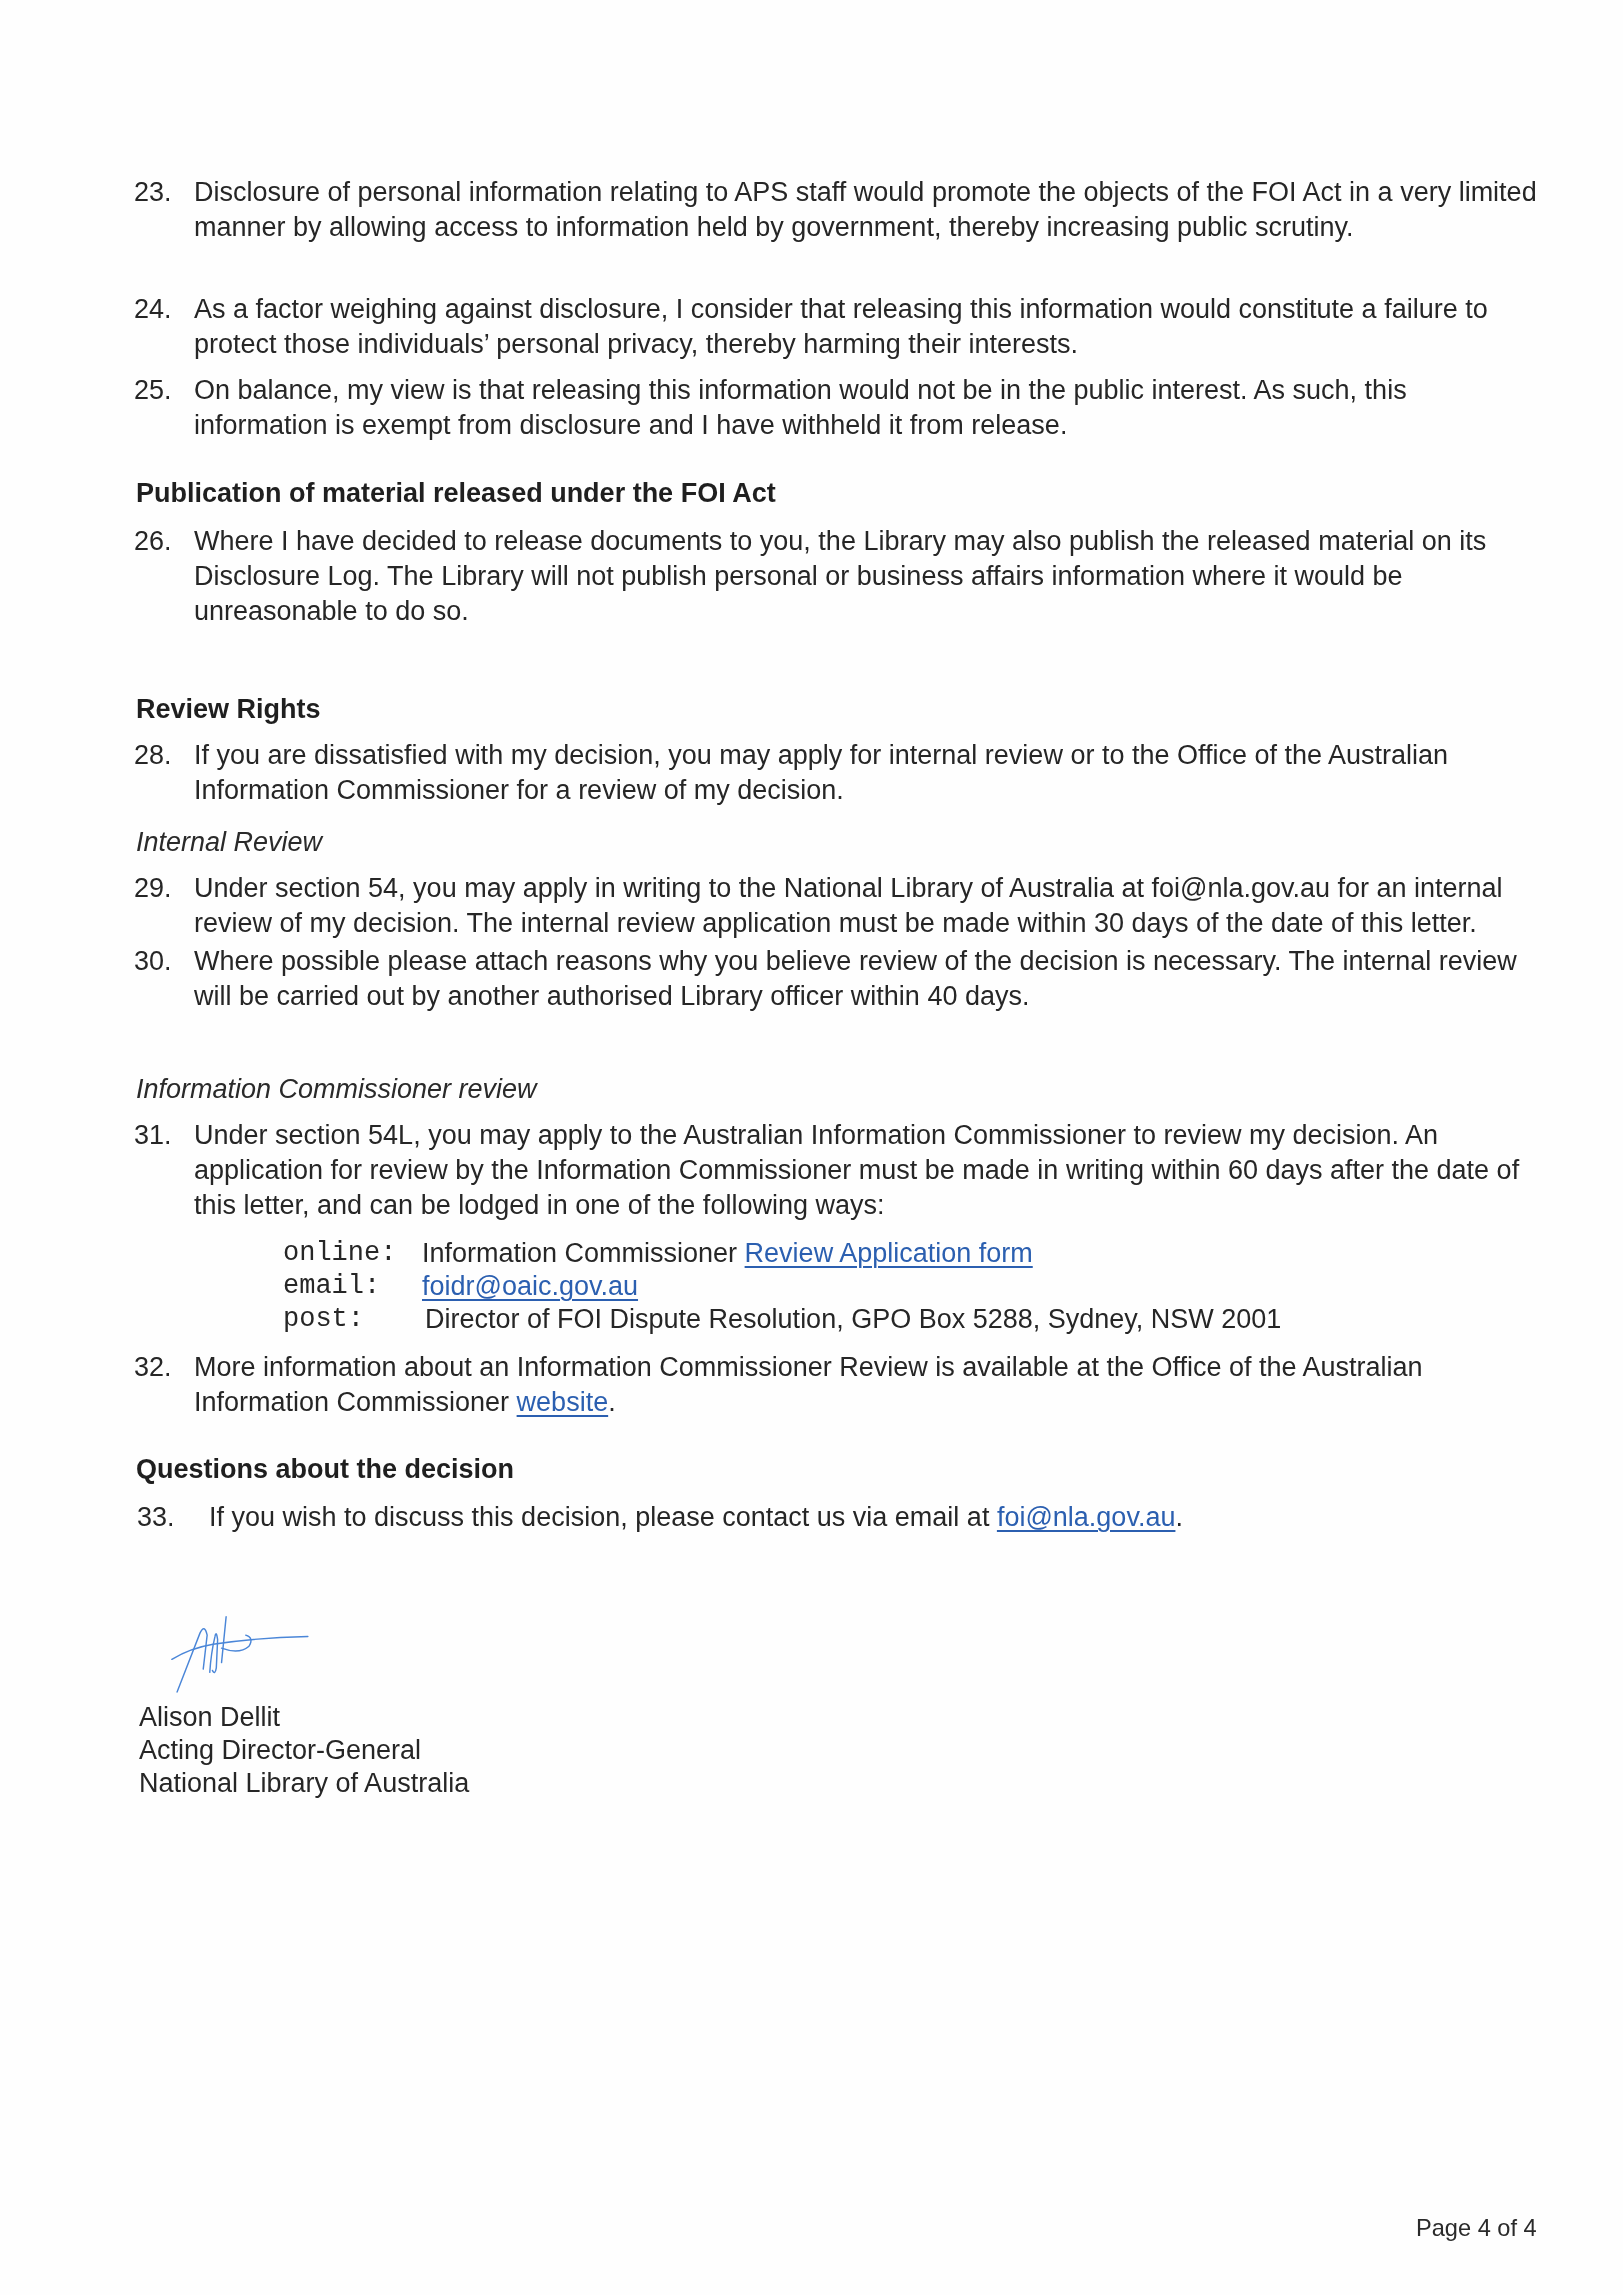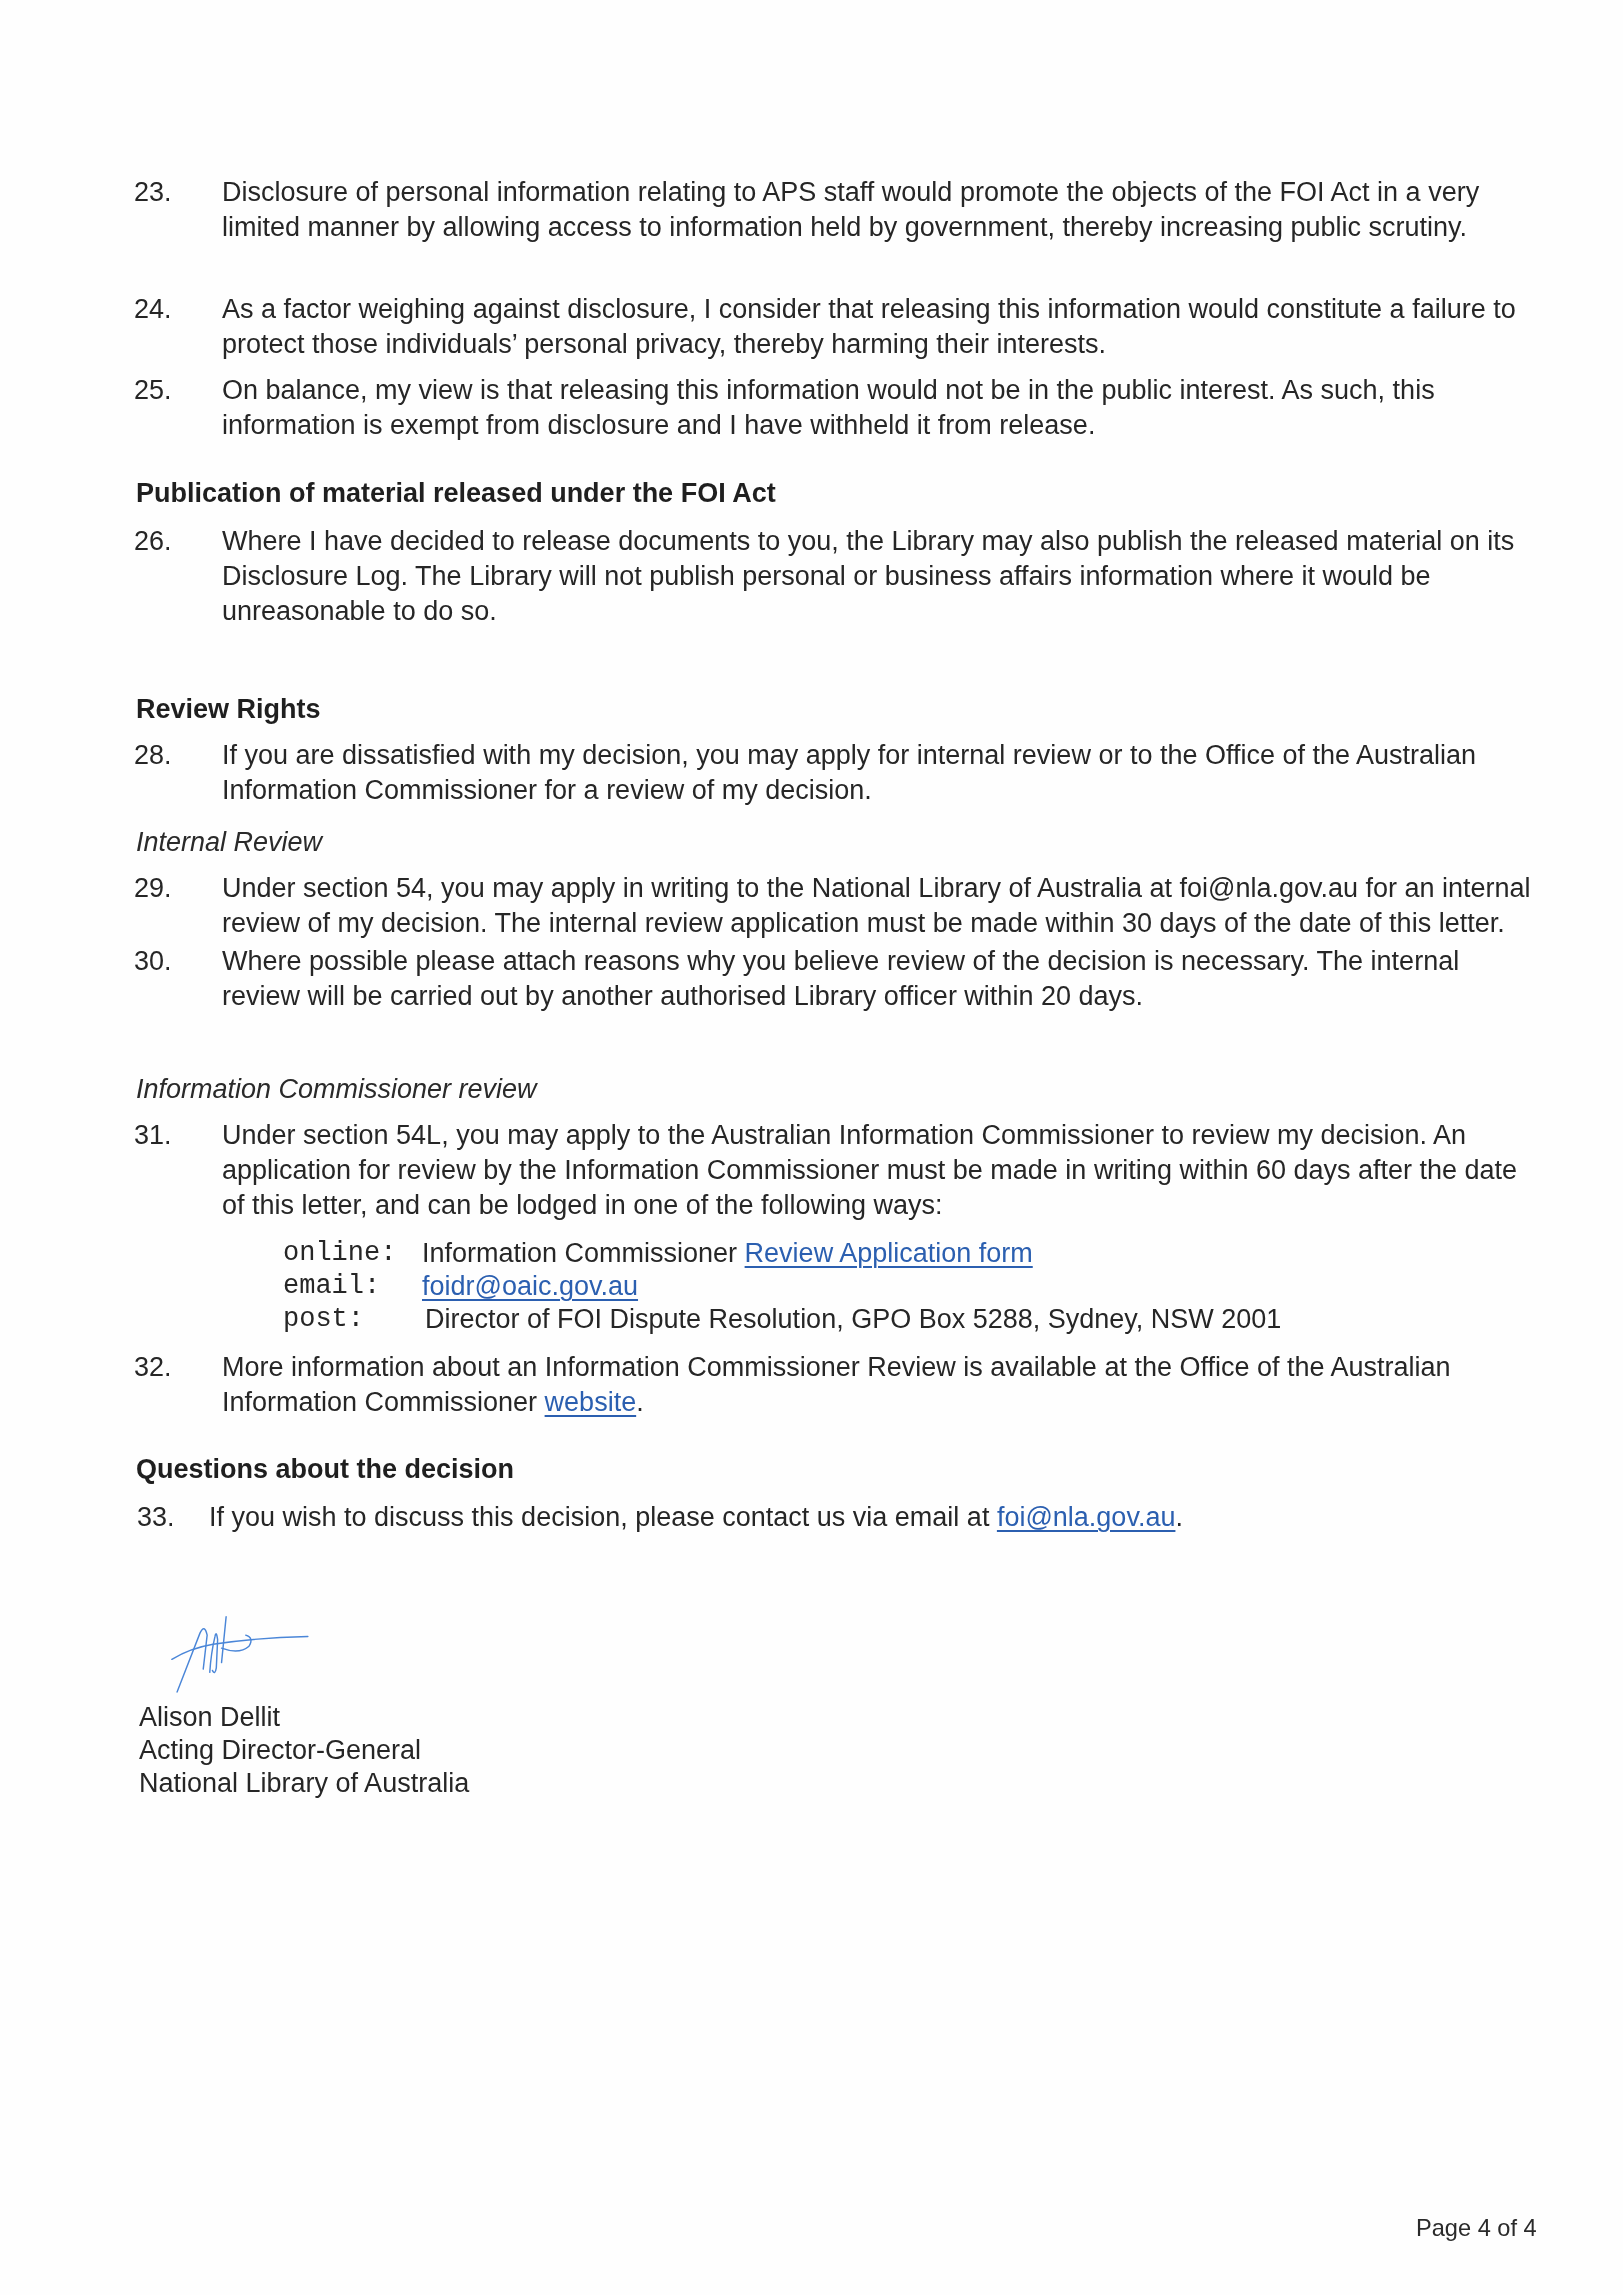--- a/index.html
+++ b/index.html
@@ -6,21 +6,21 @@
   body {
     width: 1623px; height: 2295px; position: relative; overflow: hidden;
     font-family: "Liberation Sans", sans-serif; color: #262626;
   }
   .page { position: absolute; left: 0; top: 0; width: 1623px; height: 1831px; }
   .para {
     position: absolute; left: 134px; width: 1407px;
     font-size: 27px; line-height: 35px;
   }
   .para .num { position: absolute; left: 0; top: 0; }
-  .para .txt { display: block; margin-left: 88px; }
+  .para .txt { display: block; margin-left: 60px; }
   .heading {
     position: absolute; left: 136px; font-size: 27px; line-height: 35px;
     font-weight: bold; color: #1f1f1f;
   }
   .subheading {
     position: absolute; left: 136px; font-size: 27px; line-height: 35px;
     font-style: italic; color: #2a2a2a;
   }
   a.link { color: #2b5fb0; text-decoration: underline; text-decoration-thickness: 2px; text-underline-offset: 3.9px; }
   .ways { position: absolute; left: 283px; font-size: 27px; line-height: 33px; }
@@ -68,21 +68,21 @@
 
   <div class="subheading" style="top:825px;">Internal Review</div>
 
   <div class="para" style="top:871px;">
     <span class="num">29.</span>
     <span class="txt">Under section 54, you may apply in writing to the National Library of Australia at foi@nla.gov.au for an internal review of my decision. The internal review application must be made within 30 days of the date of this letter.</span>
   </div>
 
   <div class="para" style="top:944px;">
     <span class="num">30.</span>
-    <span class="txt">Where possible please attach reasons why you believe review of the decision is necessary. The internal review will be carried out by another authorised Library officer within 20 days.</span>
+    <span class="txt">Where possible please attach reasons why you believe review of the decision is necessary. The internal review will be carried out by another authorised Library officer within 40 days.</span>
   </div>
 
   <div class="subheading" style="top:1072px;">Information Commissioner review</div>
 
   <div class="para" style="top:1118px;">
     <span class="num">31.</span>
     <span class="txt">Under section 54L, you may apply to the Australian Information Commissioner to review my decision. An application for review by the Information Commissioner must be made in writing within 60 days after the date of this letter, and can be lodged in one of the following ways:</span>
   </div>
 
   <div class="ways" style="top:1237px;">

